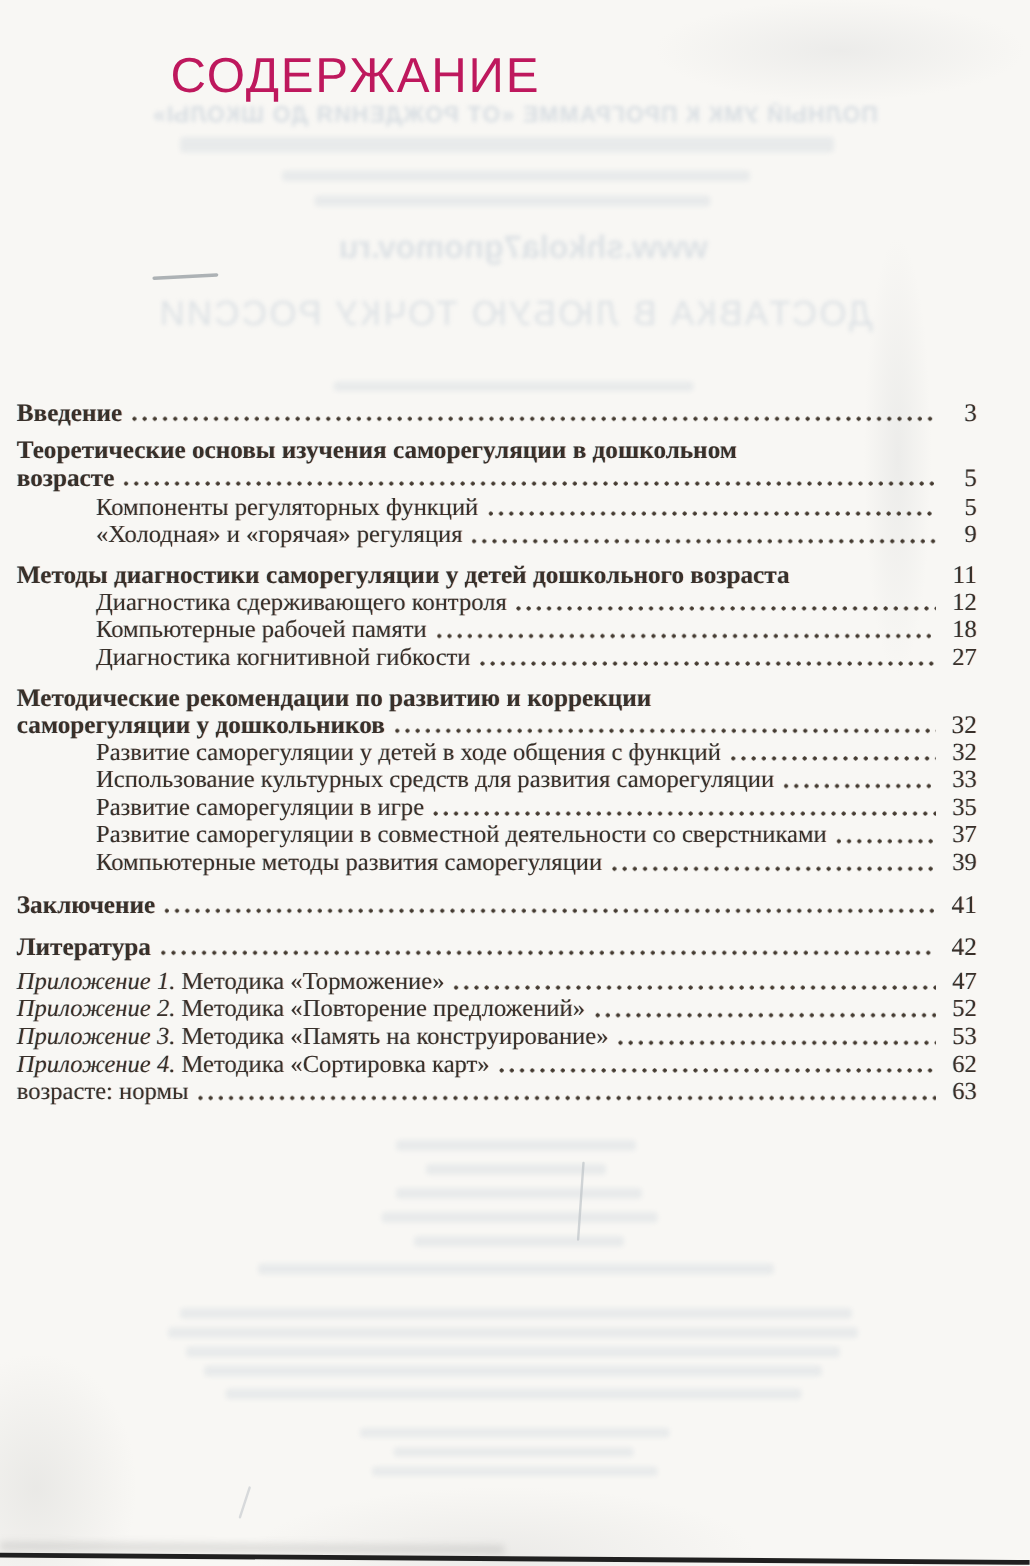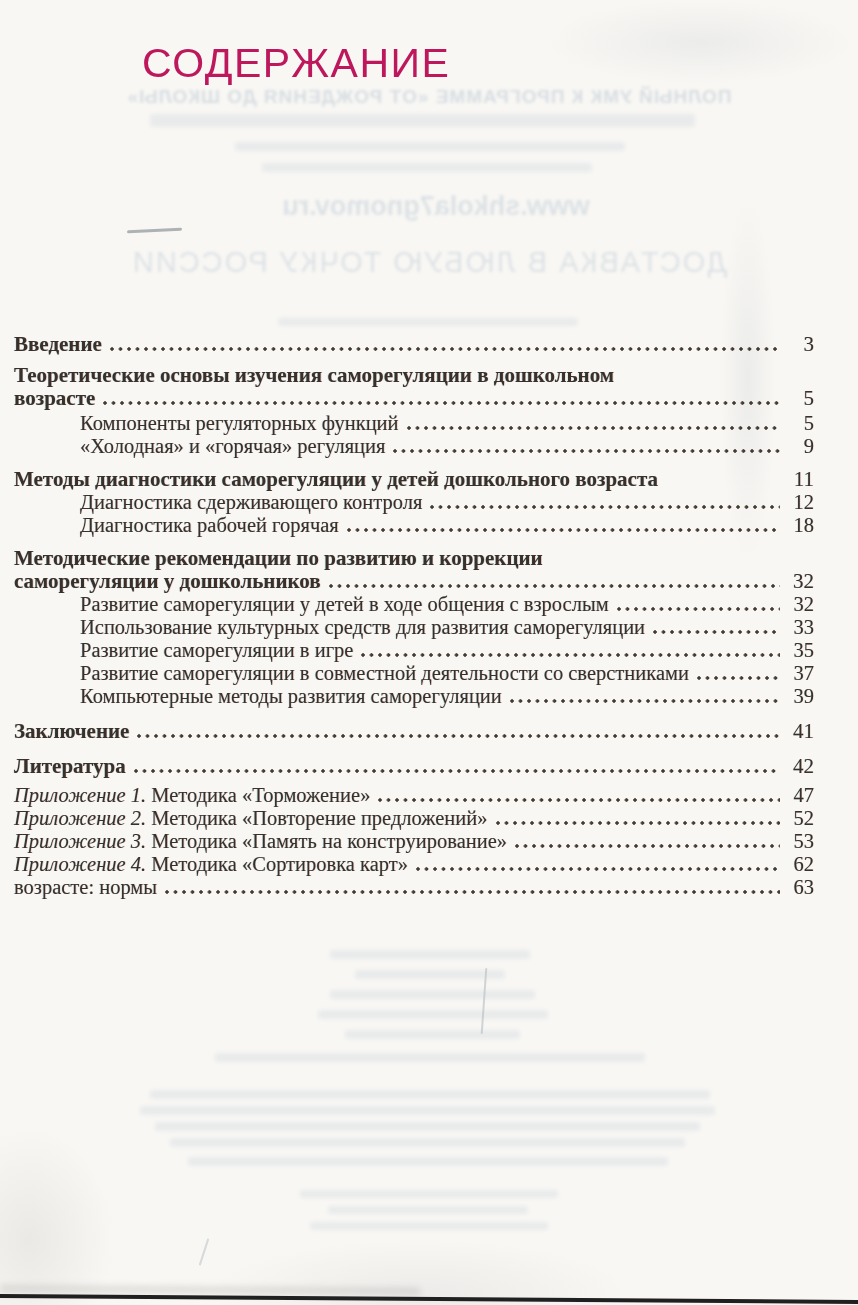--- a/index.html
+++ b/index.html
@@ -145,36 +145,43 @@
     </div>
     <div class="entry sub">
       <div class="row">
         <span class="txt"><span>Диагностика сдерживающего контроля</span></span>
         <span class="dots"></span>
         <span class="pg">12</span>
       </div>
     </div>
     <div class="entry sub">
       <div class="row">
-        <span class="txt"><span>Диагностика рабочей горячая</span></span>
+        <span class="txt"><span>Компьютерные рабочей памяти</span></span>
         <span class="dots"></span>
         <span class="pg">18</span>
+      </div>
+    </div>
+    <div class="entry sub">
+      <div class="row">
+        <span class="txt"><span>Диагностика когнитивной гибкости</span></span>
+        <span class="dots"></span>
+        <span class="pg">27</span>
       </div>
     </div>
     <div class="entry bold" style="margin-top: 10px;">
       <div class="wrapline"><span class="txt"><span>Методические рекомендации по развитию и коррекции</span></span></div>
       <div class="row">
         <span class="txt"><span>саморегуляции у дошкольников</span></span>
         <span class="dots"></span>
         <span class="pg">32</span>
       </div>
     </div>
     <div class="entry sub">
       <div class="row">
-        <span class="txt"><span>Развитие саморегуляции у детей в ходе общения с взрослым</span></span>
+        <span class="txt"><span>Развитие саморегуляции у детей в ходе общения с функций</span></span>
         <span class="dots"></span>
         <span class="pg">32</span>
       </div>
     </div>
     <div class="entry sub">
       <div class="row">
         <span class="txt"><span>Использование культурных средств для развития саморегуляции</span></span>
         <span class="dots"></span>
         <span class="pg">33</span>
       </div>

